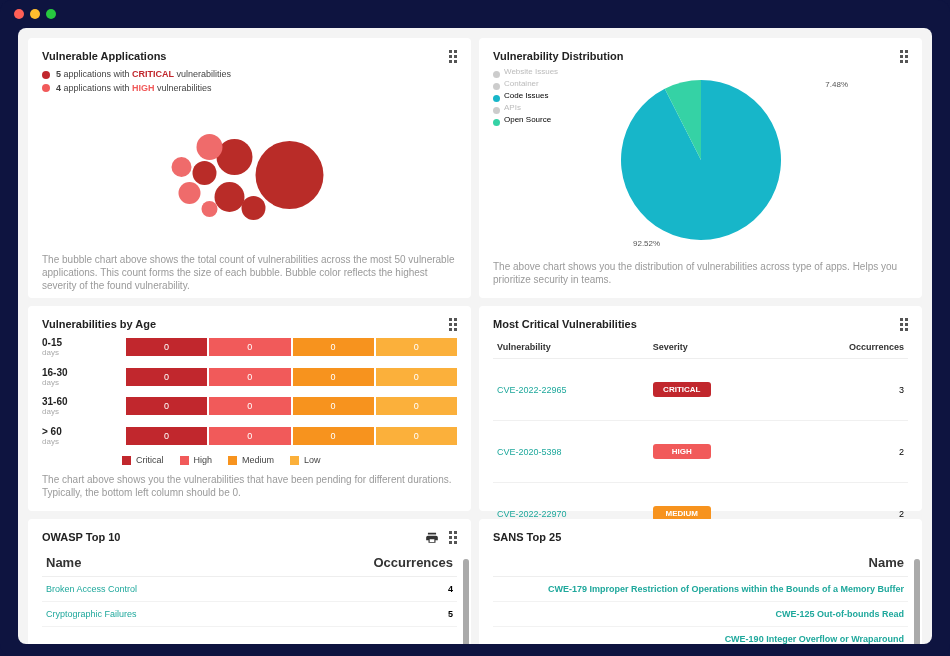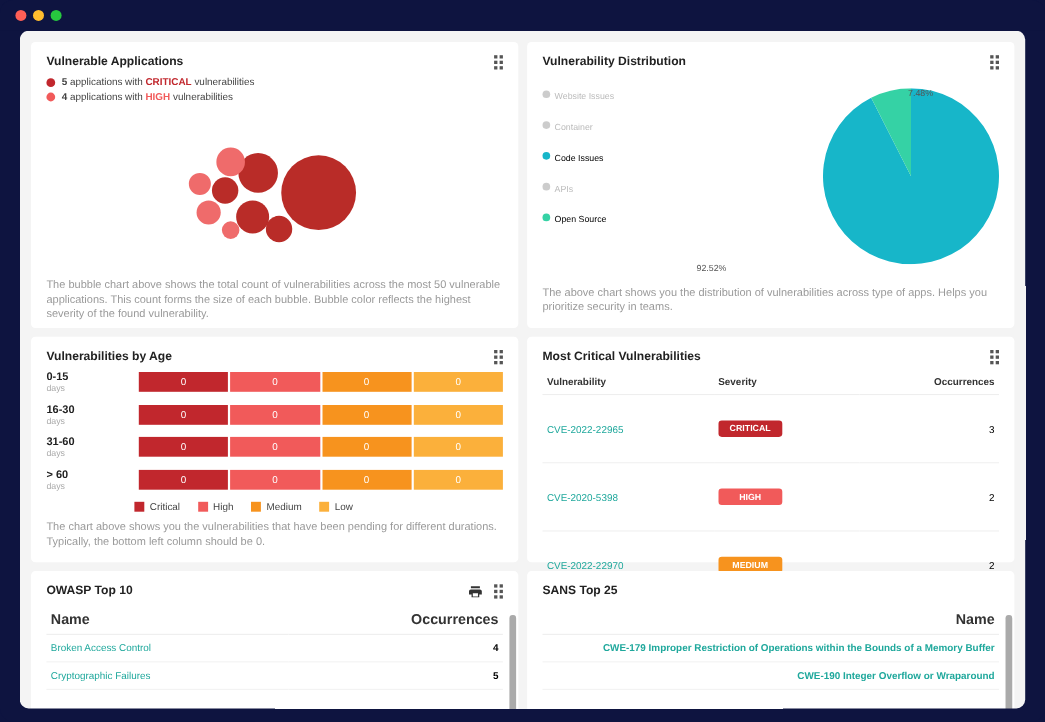--- a/index.html
+++ b/index.html
@@ -98,21 +98,21 @@
 .bubble-chart svg { width: 100%; height: 100%; }
 
 
 .legend-tiny {
   position: absolute;
   top: 28px;
   left: 14px;
   font-size: 8px;
   line-height: 1.5;
 }
-.legend-tiny div { display: flex; align-items: flex-start; gap: 4px; margin-top: 16px; }
+.legend-tiny div { display: flex; align-items: flex-end; gap: 4px; }
 .legend-tiny .ldot { width: 7px; height: 7px; border-radius: 50%; }
 .muted { color: #bbb; }
 
 .pie-wrap {
   display: flex;
   justify-content: center;
   align-items: center;
   height: 180px;
   position: relative;
 }
@@ -233,21 +233,21 @@
   position: absolute;
   top: 0;
   width: 100%;
   height: 55%;
   background: #aaa;
   border-radius: 3px;
 }
 
 .vuln-apps-card, .vuln-dist-card { height: 260px; display: flex; flex-direction: column; }
 .vuln-age-card, .most-crit-card { height: 205px; display: flex; flex-direction: column; }
-.fill-flex { flex: 1; justify-content: flex-end; }
+.fill-flex { flex: 1; }
 </style>
 </head>
 <body>
 
 <div class="window">
   <div class="window-bar">
     <div class="dot red"></div>
     <div class="dot yellow"></div>
     <div class="dot green"></div>
   </div>
@@ -473,20 +473,23 @@
         <thead>
             <tr id="sa-head">
               <th>Name</th>
             </tr>
           </thead>
         <tbody id="sa-body">
             <tr>
               <td>CWE-179 Improper Restriction of Operations within the Bounds of a Memory Buffer</td>
             </tr>
             <tr>
+              <td>CWE-125 Out-of-bounds Read</td>
+            </tr>
+            <tr>
               <td>CWE-190 Integer Overflow or Wraparound</td>
             </tr>
           </tbody>
       </table>
       <div class="scroll-hint"></div>
     </div>
 
   </div>
 </div>
 

